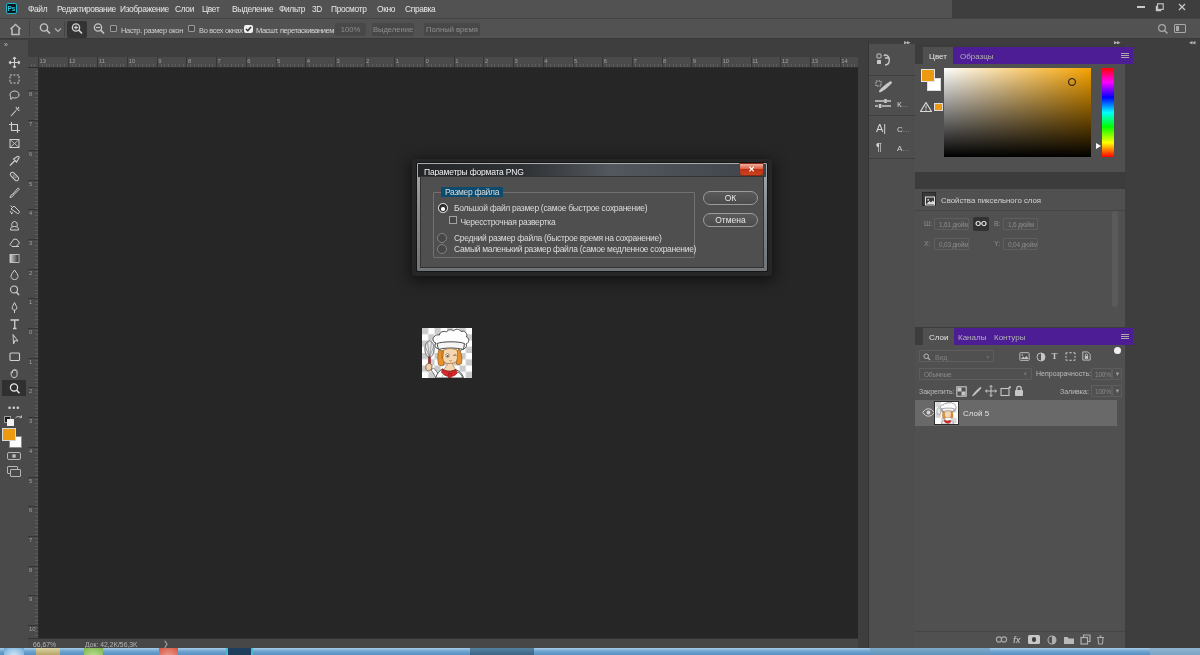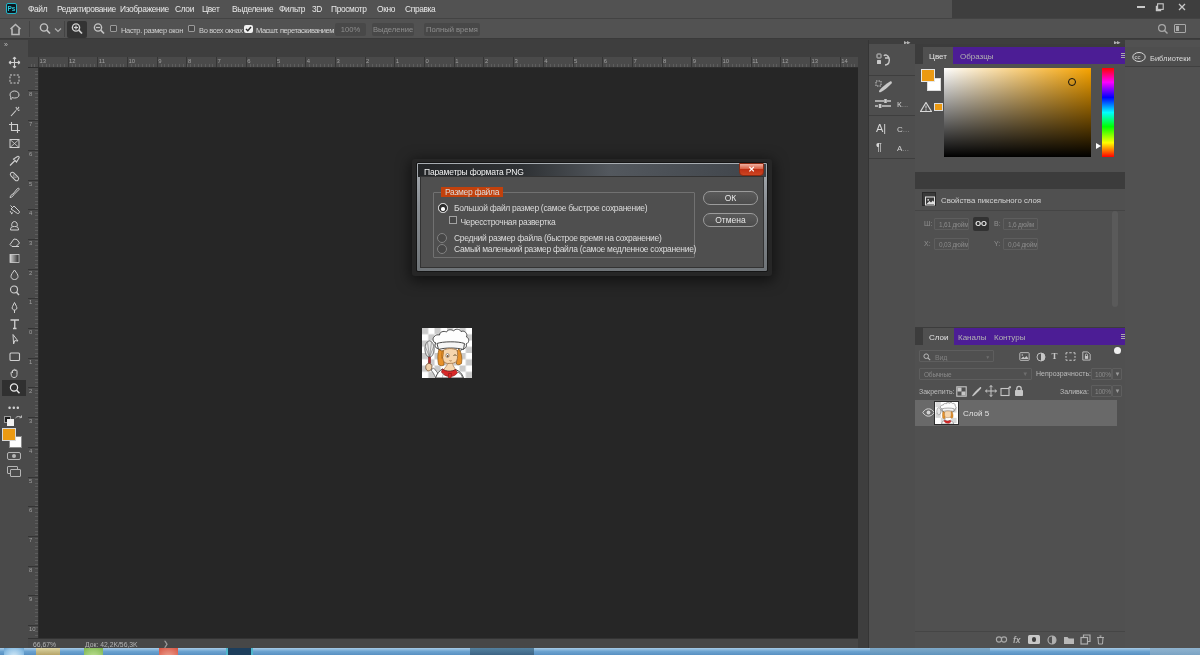--- a/index.html
+++ b/index.html
@@ -587,36 +587,28 @@
         </svg>
 <svg class="abs" style="left:165px;top:289px" width="11" height="11" viewBox="0 0 11 11">
           <path d="M3.5 3 V1 H10 V7.5 H7.5" stroke="#b0b0b0" stroke-width="1.2" fill="none"></path>
           <rect x="1" y="3.5" width="6.5" height="6.5" stroke="#b0b0b0" stroke-width="1.2" fill="none"></rect>
         </svg>
 <svg class="abs" style="left:181px;top:290px" width="9" height="10" viewBox="0 0 9 10">
           <path d="M1 2.5 H8 M4.5 2.5 V1.5 H4.5 M2 2.5 L2.5 9 H6.5 L7 2.5 M3.5 1 H5.5" stroke="#b0b0b0" stroke-width="1" fill="none"></path>
         </svg>
 </div>
 </div>
-<div class="abs" id="libcol">
-<div class="abs" style="left:0;top:7px;width:75px;height:20px;background:#4e4e4e;border-bottom:1px solid #404040;"></div>
-<svg class="abs" style="left:7px;top:12px" width="14" height="10" viewBox="0 0 14 10">
-        <ellipse cx="7" cy="5" rx="6.2" ry="4.5" stroke="#d8d8d8" stroke-width="1" fill="none"></ellipse>
-        <text x="2.5" y="7.2" font-size="6" fill="#d8d8d8" font-family="Liberation Sans">cc</text>
-      </svg>
-<div class="abs" style="left:25px;top:14px;font-size:7.5px;color:#dcdcdc;">Библиотеки</div>
-</div>
 <div class="abs" id="dlgshadow"></div>
 <div class="abs" id="dialog">
 <div id="dlgframe"></div>
 <div id="dlgtitle">Параметры формата PNG</div>
 <div id="dlgclose">✕</div>
 <div id="dlgbody">
 <div id="grpbox"></div>
-<div class="dtxt" style="left:20px;top:9.5px;background:#c2410c;padding:0 4px;">Размер файла</div>
+<div class="dtxt" style="left:20px;top:9.5px;background:#0c4a6e;padding:0 4px;">Размер файла</div>
 <div class="radio" style="left:17px;top:26px;width:9.5px;height:9.5px;border:1.8px solid #f2f2f2;background:#2e2e2e;">
           <div style="width:3.5px;height:3.5px;border-radius:50%;background:#fff;margin:3px auto 0;"></div>
         </div>
 <div class="dtxt" style="left:33px;top:26px;">Большой файл размер (самое быстрое сохранение)</div>
 <div class="abs" style="left:27.5px;top:38.5px;width:8.5px;height:8.5px;border:1px solid #a2a2a2;background:#474747;"></div>
 <div class="dtxt" style="left:39.5px;top:39.5px;">Чересстрочная развертка</div>
 <div class="radio" style="left:16px;top:55.5px;width:10px;height:10px;border:1.5px solid #828282;background:#474747;"></div>
 <div class="dtxt" style="left:33px;top:56px;">Средний размер файла (быстрое время на сохранение)</div>
 <div class="radio" style="left:16px;top:66.5px;width:10px;height:10px;border:1.5px solid #828282;background:#474747;"></div>
 <div class="dtxt" style="left:33px;top:66.5px;">Самый маленький размер файла (самое медленное сохранение)</div>

